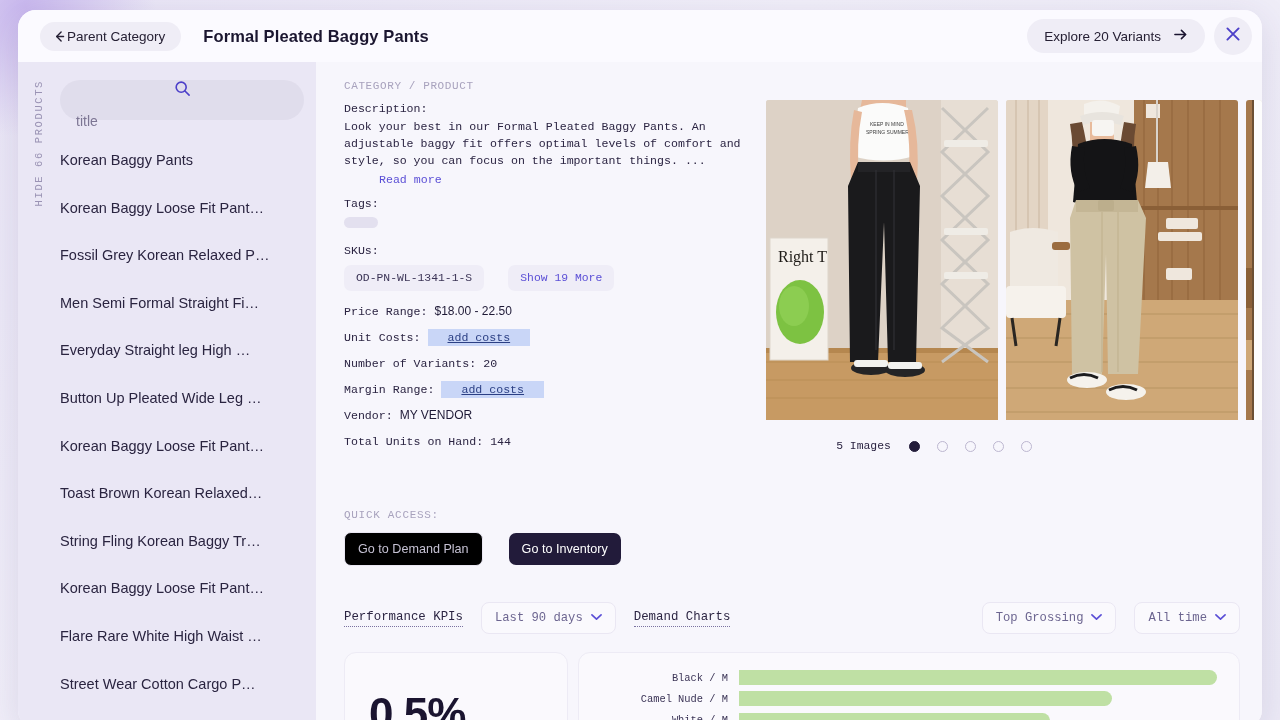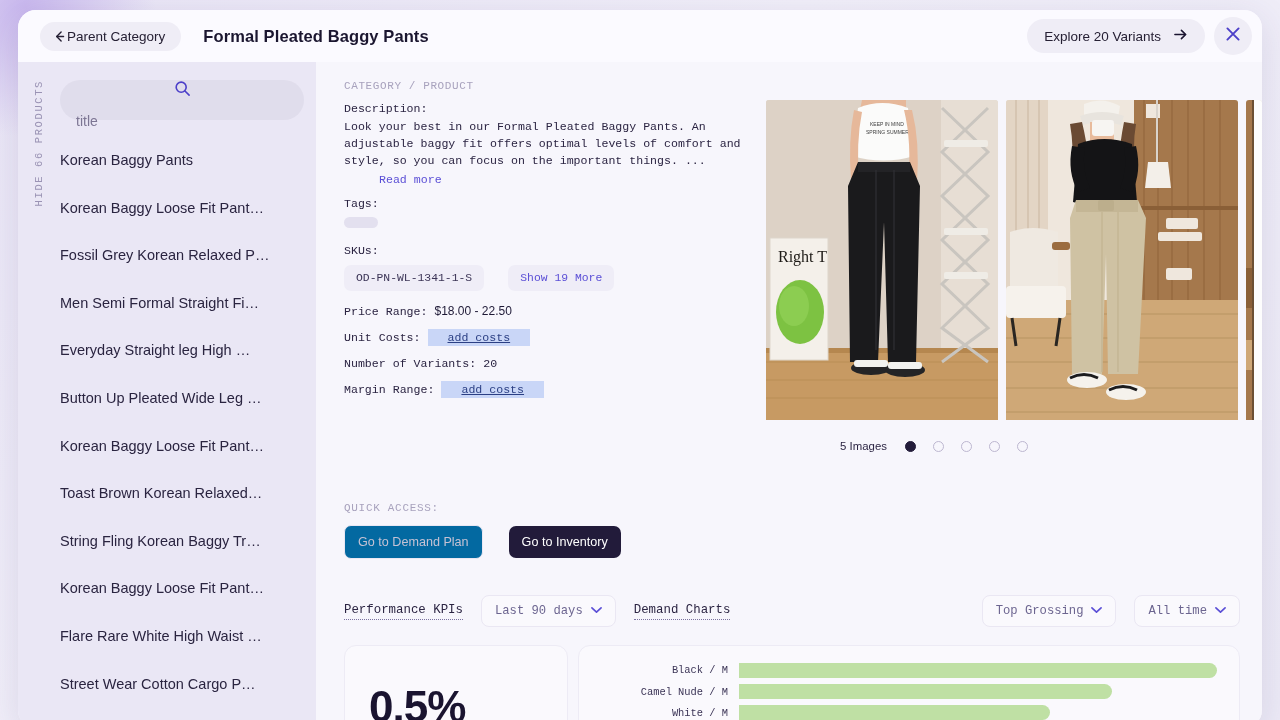--- a/index.html
+++ b/index.html
@@ -166,31 +166,31 @@
     text-decoration: underline; border-radius: 0;
     padding: 2px 20px; cursor: pointer;
   }
 
   
   #gallery { flex: 1 1 auto; padding-left: 22px; min-width: 0; }
   #strip { display: flex; gap: 8px; height: 320px; overflow: hidden; }
   .shot { flex: 0 0 232px; height: 412px; border-radius: 3px; overflow: hidden; position: relative; background: #dfd8d0; }
   .shot.sliver { flex: 0 0 16px; }
   #dots { display: flex; align-items: center; justify-content: center; gap: 17px; margin-top: 20px; padding-right: 160px; }
-  #dots .cnt { font-family: Liberation Sans, sans-serif; font-size: 11.4px; color: #2b2442; margin-right: 1px; }
+  #dots .cnt { font-family: Liberation Mono, monospace; font-size: 11.4px; color: #2b2442; margin-right: 1px; }
   .dot { width: 11px; height: 11px; border-radius: 50%; border: 1.3px solid #bdb7d0; cursor: pointer; }
   .dot.on { background: #231c3a; border-color: #231c3a; }
 
   
   #quick { padding: 50px 16px 0 28px; }
   #quick .lab { font-family: "Liberation Mono", monospace; font-size: 11px; color: #a8a2bd; letter-spacing: .7px; margin-bottom: 11px; }
   #quick .btns { display: flex; gap: 26px; align-items: center; }
   .qbtn-ghost {
     font-size: 12.6px; color: #c6c2d4;
-    background: #0369a1; border: 1px solid #eae7f3;
+    background: #000000; border: 1px solid #eae7f3;
     border-radius: 7px; padding: 9px 13px; cursor: not-allowed;
   }
   .qbtn-dark {
     font-size: 12.6px; color: #fff;
     background: #221b3a; border-radius: 7px;
     padding: 9px 13px; cursor: pointer;
   }
 
   
   #analytics { margin-top: 36px; padding: 0 22px 0 28px; }
@@ -321,21 +321,29 @@
           <div class="ln">
             <span>Number of Variants:</span>
             <span>20</span>
           </div>
 
           <div class="ln">
             <span>Margin Range:</span>
             <span class="addcosts">add costs</span>
           </div>
 
-
+          <div class="ln">
+            <span>Vendor:</span>
+            <span class="val-sans">MY VENDOR</span>
+          </div>
+
+          <div class="ln">
+            <span>Total Units on Hand:</span>
+            <span>144</span>
+          </div>
         </div>
 
         <div id="gallery">
           <div id="strip">
 
             <div class="shot">
               <svg viewBox="0 0 232 320" width="232" height="320" preserveAspectRatio="none">
                 <rect width="232" height="320" fill="#e7ded4"></rect>
                 <rect x="0" y="0" width="175" height="250" fill="#ddd2c6"></rect>
                 <rect x="0" y="248" width="232" height="72" fill="#c79a63"></rect>

